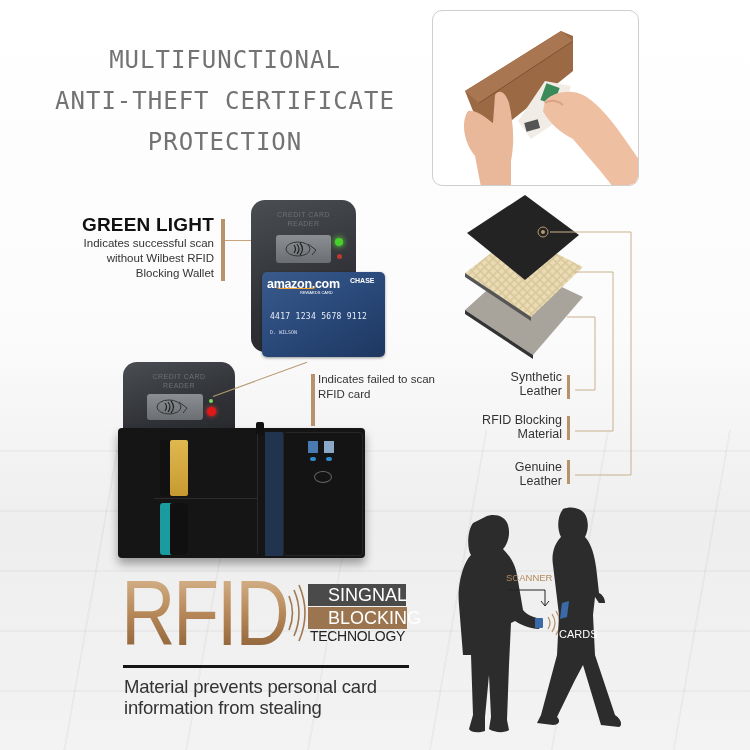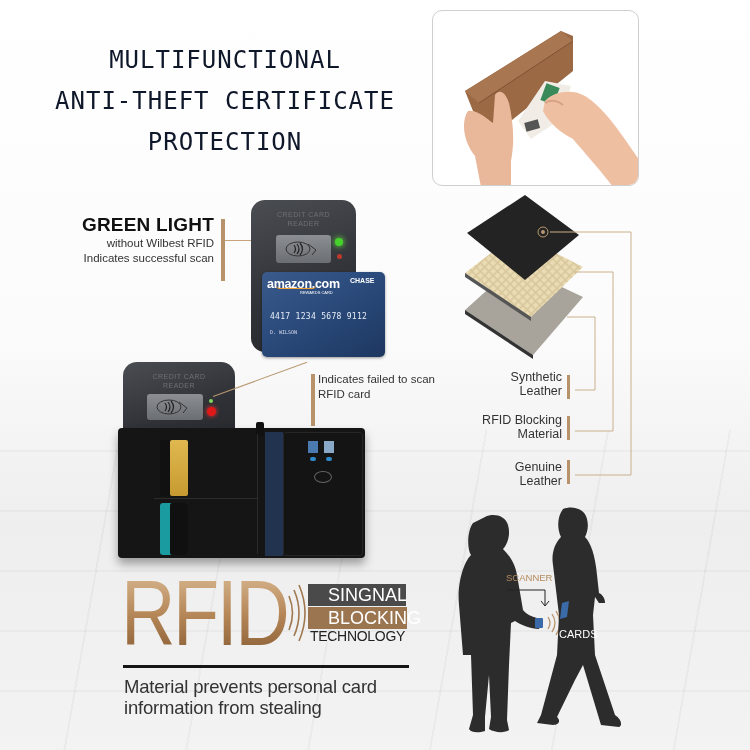--- a/index.html
+++ b/index.html
@@ -18,21 +18,21 @@
     opacity: 0.8;
   }
   .abs { position: absolute; }
 
   
   .headline {
     left: 40px; top: 40px; width: 370px;
     text-align: center;
     font-family: "DejaVu Sans Mono", monospace;
     font-size: 24px; line-height: 41px; letter-spacing: 1px;
-    color: #0f172a;
+    color: #737373;
   }
   .headline div { white-space: nowrap; }
 
   
   .photo {
     left: 432px; top: 10px; width: 207px; height: 176px;
     border: 1px solid #cfcfcf; border-radius: 10px; background: #fff;
     overflow: hidden;
   }
 
@@ -126,22 +126,23 @@
 
     <path d="M35,100 C28,110 30,130 42,145 L48,176 L78,176 L78,150 C82,130 80,110 76,92 C72,80 66,78 62,84 L60,112 C54,108 44,98 35,100 Z" fill="#e9b79a"></path>
 
     <path d="M112,90 C120,80 140,78 150,84 C165,92 180,110 200,140 L207,150 L207,176 L180,176 C168,160 150,140 140,128 C128,122 116,112 110,100 Z" fill="#efbfa2"></path>
     <path d="M112,92 C118,88 126,90 130,94" stroke="#d7a286" stroke-width="2" fill="none"></path>
   </svg>
 </div>
 
 <div class="green-block abs">
   <div class="callout-title">GREEN LIGHT</div>
+  <div class="callout-text">Indicates successful scan</div>
   <div class="callout-text">without Wilbest RFID</div>
-  <div class="callout-text">Indicates successful scan</div>
+  <div class="callout-text">Blocking Wallet</div>
 </div>
 <div class="gold-bar abs" style="left:221px;top:219px;width:4px;height:62px;"></div>
 <div class="abs" style="left:225px;top:240px;width:112px;height:1px;background:#c9a47b;"></div>
 
 <div class="reader abs" style="left:251px;top:200px;width:105px;height:152px;">
   <div class="reader-label abs" style="left:0;top:10px;width:105px;">
     <div>CREDIT CARD</div>
     <div>READER</div>
   </div>
   <div class="reader-window abs" style="left:25px;top:35px;width:55px;height:28px;">

